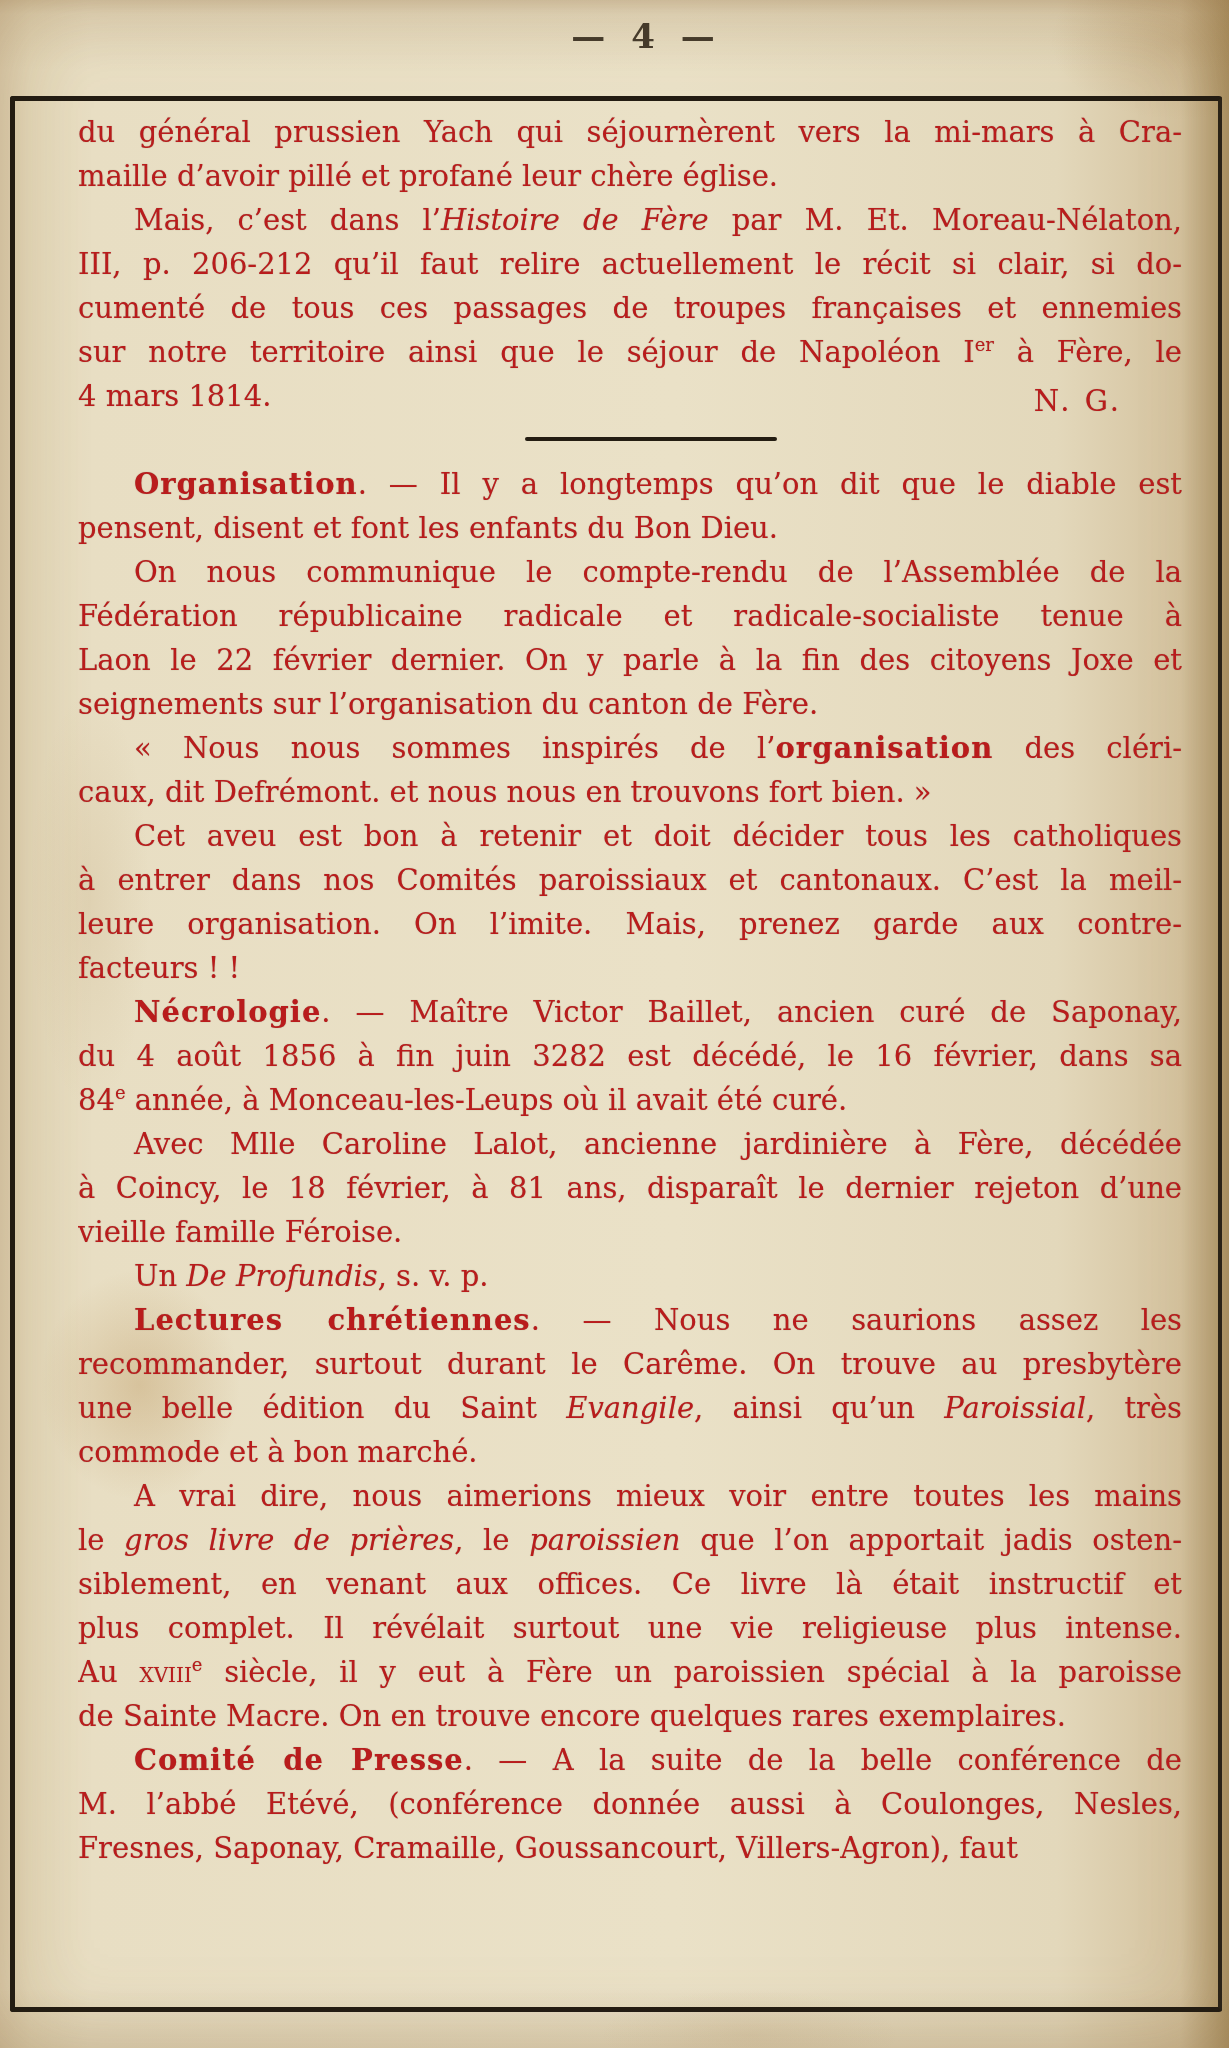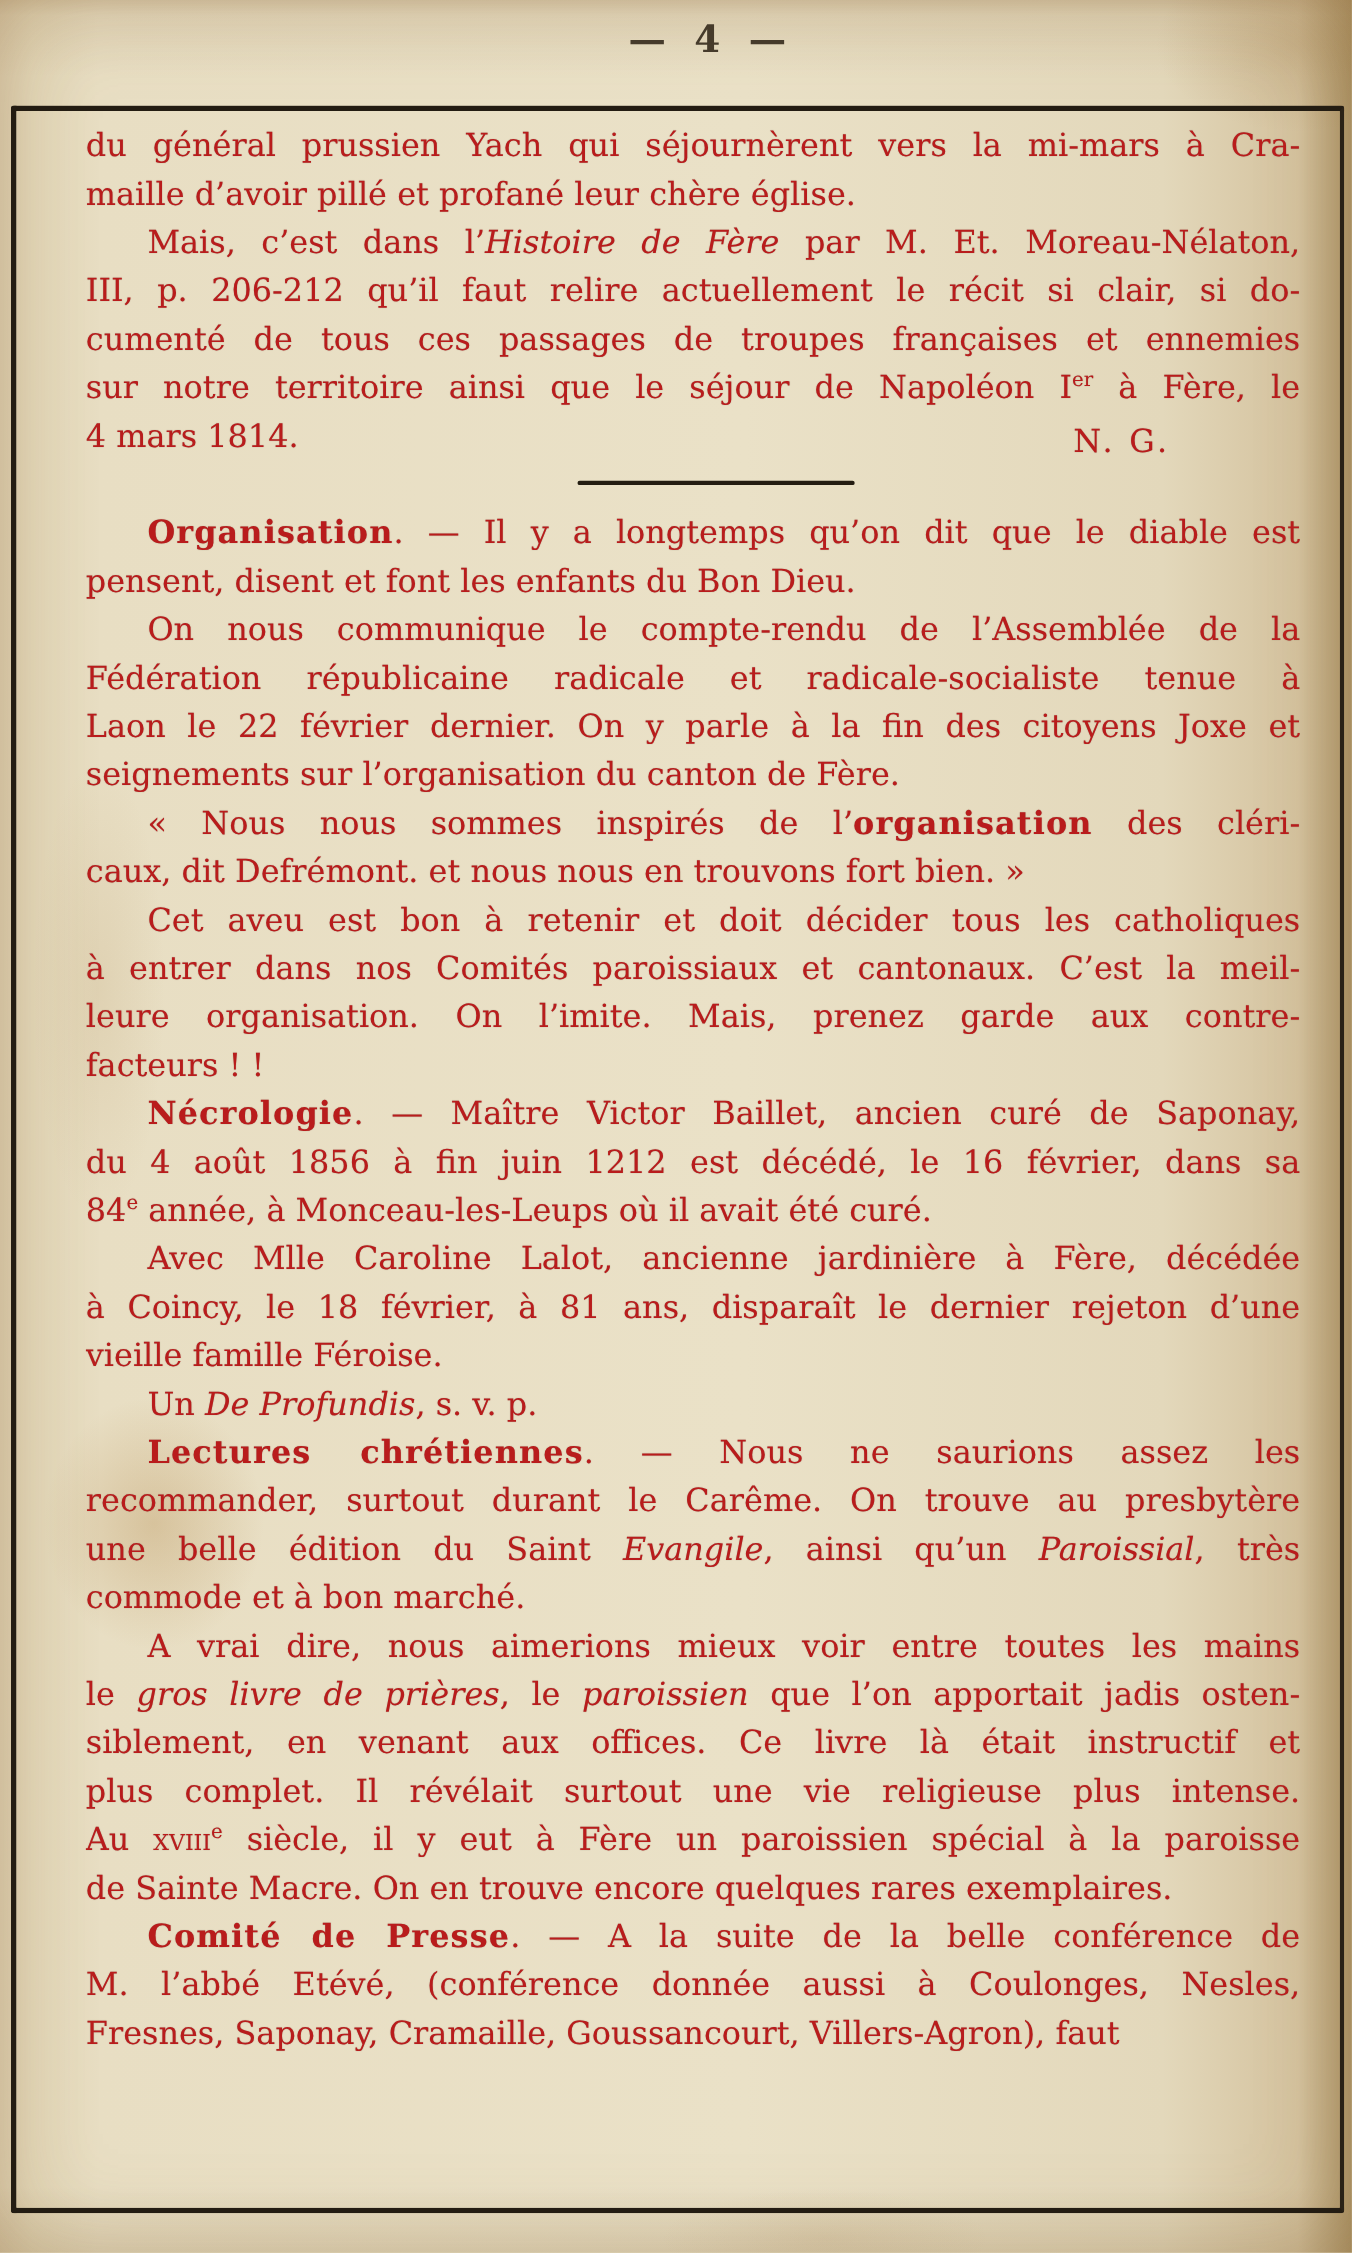--- a/index.html
+++ b/index.html
@@ -52,21 +52,21 @@
   .para{margin:0;}
   .para.gap-before{}
   .line{height:44px;overflow:hidden;position:relative;}
   .jl{text-align:justify;}
   .jl::after{content:"";display:inline-block;width:100%;height:0;line-height:0;vertical-align:top;}
   .para.indent .line:first-child{text-indent:56px;}
   .seg-b{font-weight:bold;letter-spacing:1px;}
   .seg-i{font-style:italic;}
   .seg-sup{vertical-align:super;font-size:0.62em;line-height:0;}
   .seg-sc{font-variant:small-caps;}
-  .seg-right{float:right;margin-right:118px;transform:translateY(5px);letter-spacing:3px;}
+  .seg-right{float:right;margin-right:60px;transform:translateY(5px);letter-spacing:3px;}
   .rule-row{height:44px;position:relative;}
   .rule{position:absolute;left:447px;top:19px;width:252px;height:4px;
         background:#241d12;border-radius:2px;}
 </style>
 </head>
 <body>
 
 <div class="paper"></div>
 <div class="stain s1"></div>
 <div class="stain s2"></div>
@@ -107,21 +107,21 @@
       <div class="line"><span>caux, dit Defrémont. et nous nous en trouvons fort bien. »</span></div>
     </div>
     <div class="para indent">
       <div class="line jl"><span>Cet aveu est bon à retenir et doit décider tous les catholiques</span></div>
       <div class="line jl"><span>à entrer dans nos Comités paroissiaux et cantonaux. C’est la meil-</span></div>
       <div class="line jl"><span>leure organisation. On l’imite. Mais, prenez garde aux contre-</span></div>
       <div class="line"><span>facteurs ! !</span></div>
     </div>
     <div class="para indent gap-before">
       <div class="line jl"><span class="seg-b">Nécrologie</span><span>. — Maître Victor Baillet, ancien curé de Saponay,</span></div>
-      <div class="line jl"><span>du 4 août 1856 à fin juin 1212 est décédé, le 16 février, dans sa</span></div>
+      <div class="line jl"><span>du 4 août 1856 à fin juin 3282 est décédé, le 16 février, dans sa</span></div>
       <div class="line"><span>84</span><span class="seg-sup">e</span><span> année, à Monceau-les-Leups où il avait été curé.</span></div>
     </div>
     <div class="para indent">
       <div class="line jl"><span>Avec Mlle Caroline Lalot, ancienne jardinière à Fère, décédée</span></div>
       <div class="line jl"><span>à Coincy, le 18 février, à 81 ans, disparaît le dernier rejeton d’une</span></div>
       <div class="line"><span>vieille famille Féroise.</span></div>
     </div>
     <div class="para indent">
       <div class="line"><span>Un </span><span class="seg-i">De Profundis</span><span>, s. v. p.</span></div>
     </div>

